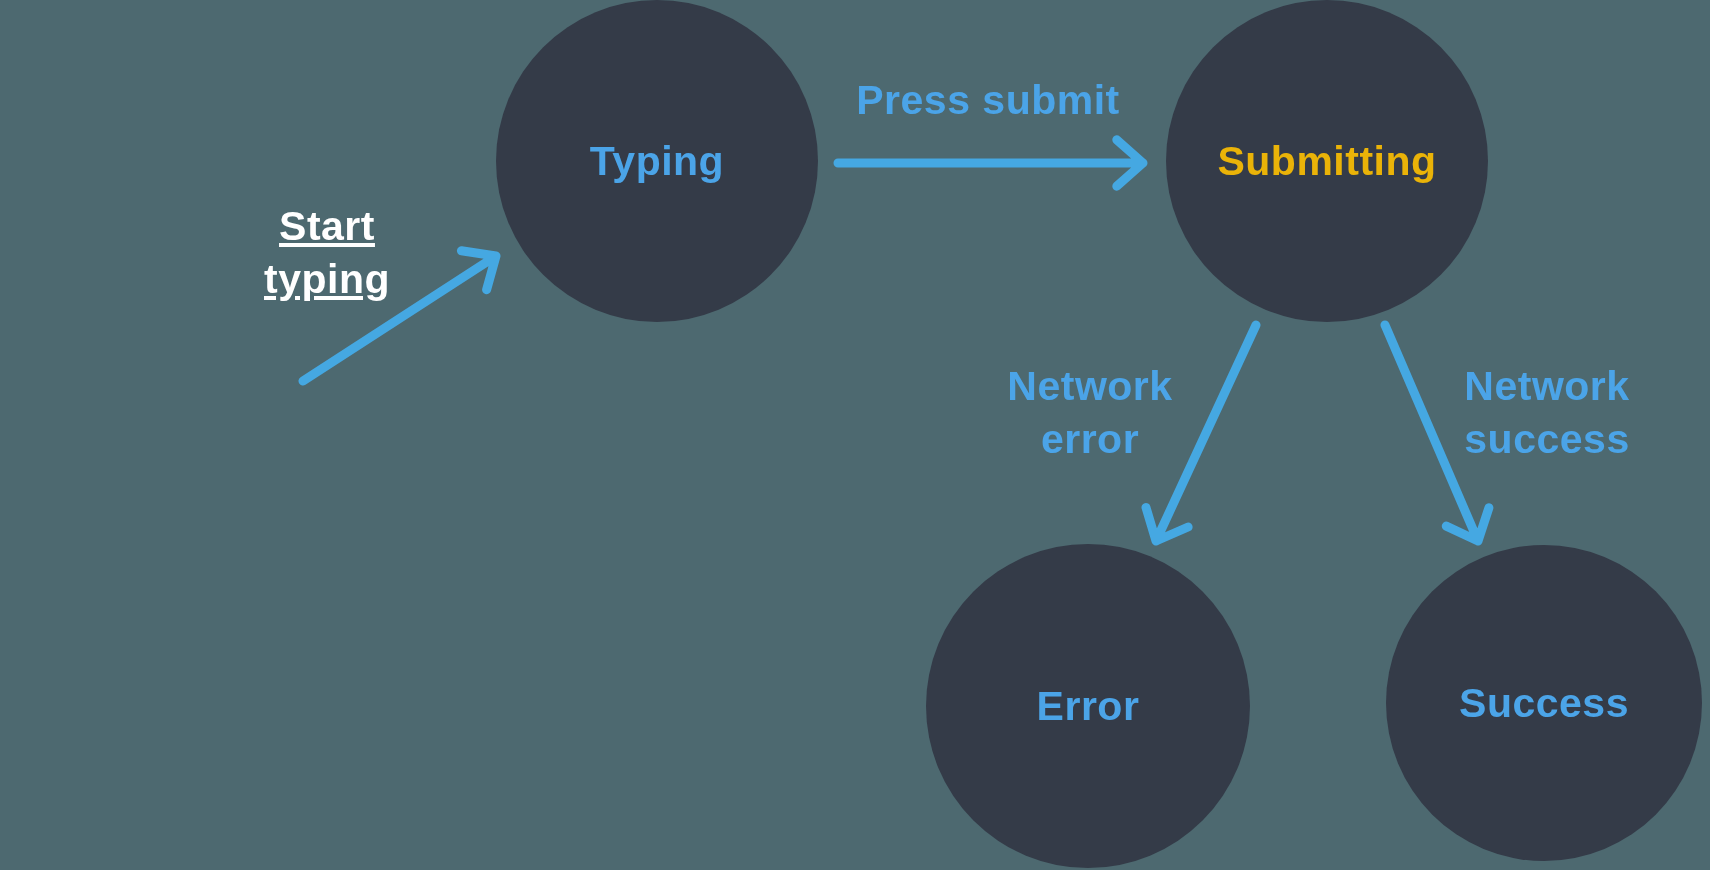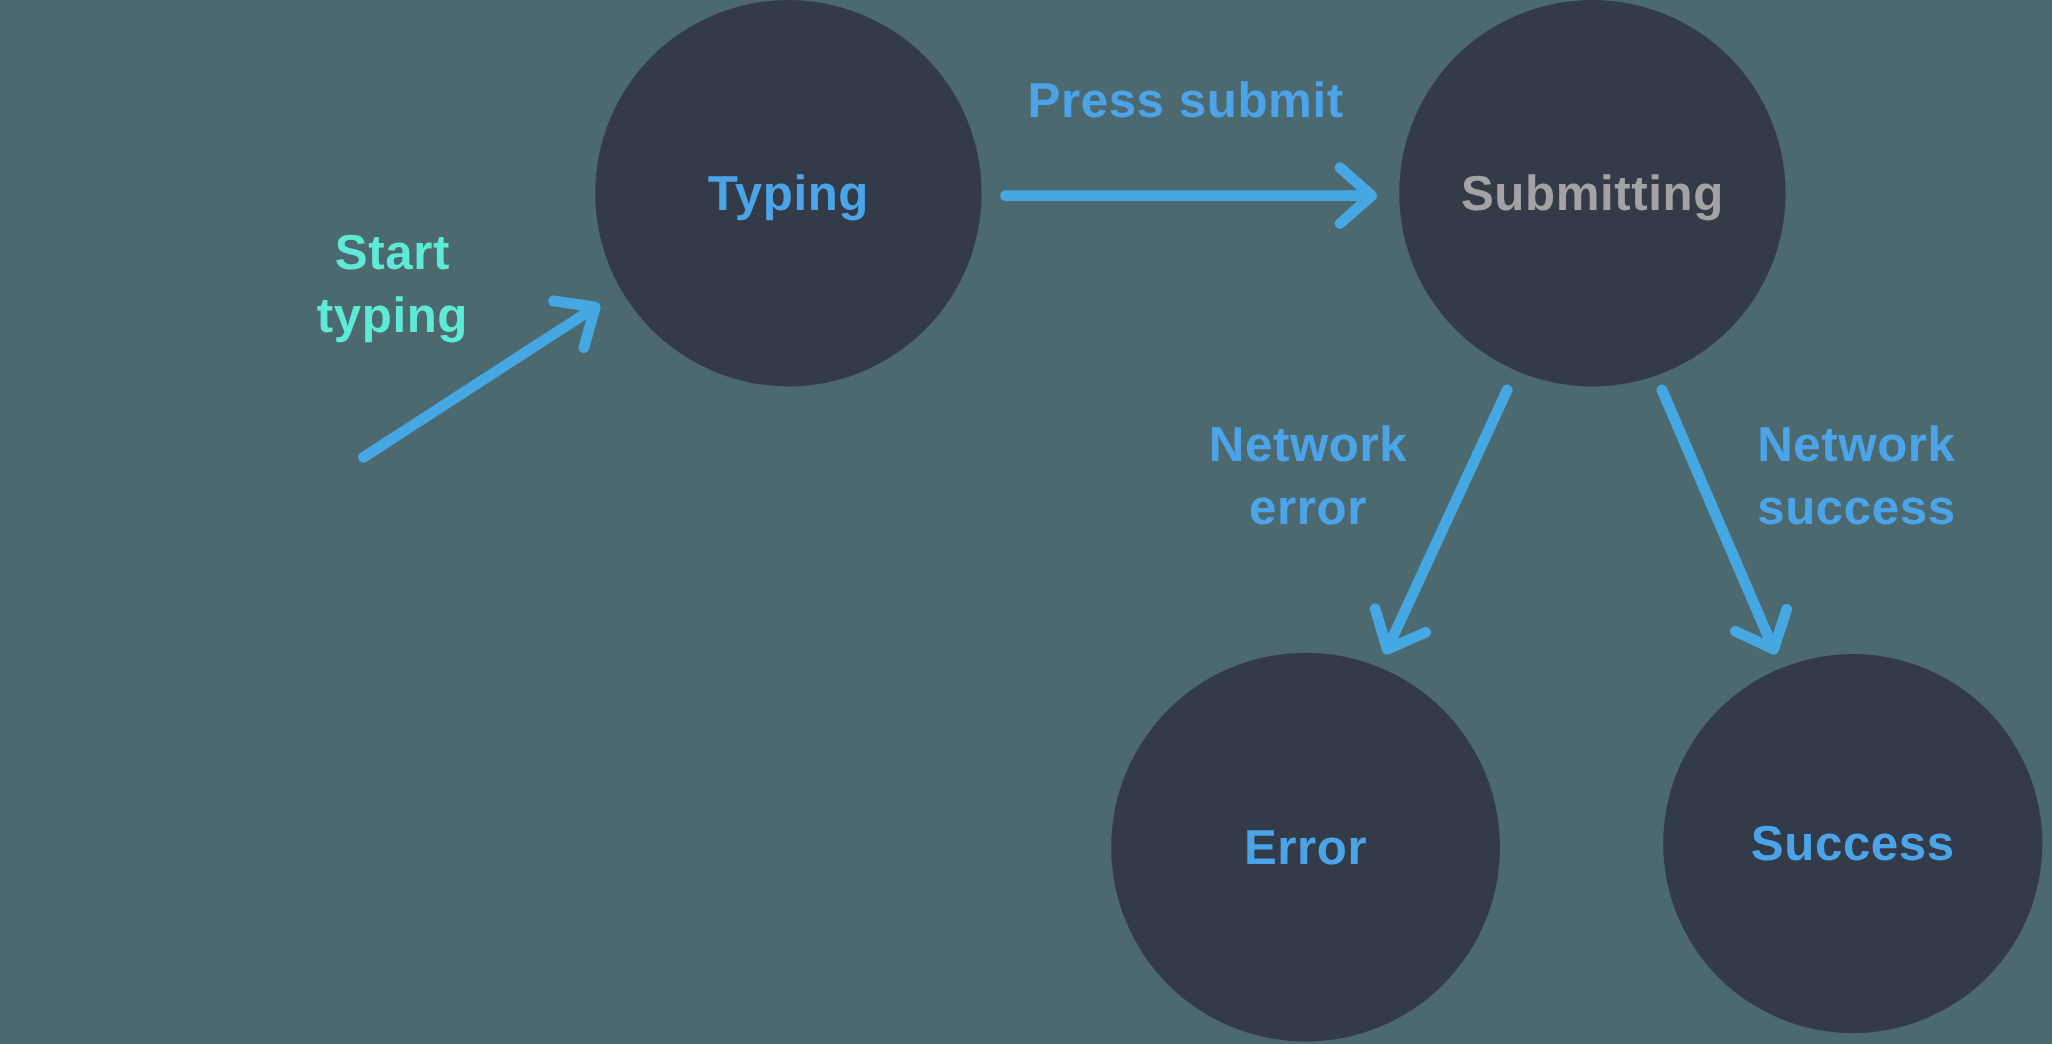--- a/index.html
+++ b/index.html
@@ -28,20 +28,21 @@
   }
   .edge-label {
     position: absolute;
     transform: translate(-50%, -50%);
     text-align: center;
     font-size: 41px;
     font-weight: 700;
     letter-spacing: 0.5px;
     line-height: 53px;
     white-space: nowrap;
+    margin-top: 16px;
   }
   .edge-label span { display: block; }
   #arrow-layer {
     position: absolute;
     left: 0;
     top: 0;
     width: 1710px;
     height: 870px;
   }
 </style>
@@ -52,29 +53,29 @@
   <svg id="arrow-layer" viewBox="0 0 1710 870" xmlns="http://www.w3.org/2000/svg">
       <path d="M 303 381 L 496 256 M 486.6 289.7 L 496 256 L 461.4 250.8" fill="none" stroke="#45A8E2" stroke-width="9" stroke-linecap="round" stroke-linejoin="round"></path>
       <path d="M 838 163 L 1143 163 M 1116.8 186.2 L 1143 163 L 1116.8 139.8" fill="none" stroke="#45A8E2" stroke-width="9" stroke-linecap="round" stroke-linejoin="round"></path>
       <path d="M 1256 325 L 1156 541 M 1146.0 507.5 L 1156 541 L 1188.1 527.0" fill="none" stroke="#45A8E2" stroke-width="9" stroke-linecap="round" stroke-linejoin="round"></path>
       <path d="M 1385 325 L 1478 541 M 1446.3 526.1 L 1478 541 L 1488.9 507.8" fill="none" stroke="#45A8E2" stroke-width="9" stroke-linecap="round" stroke-linejoin="round"></path>
     </svg>
     <div class="node" style="left: 496px; top: 0px; width: 322px; height: 322px; background: rgb(52, 59, 72);">
       <span class="node-label" style="color: rgb(75, 164, 232);">Typing</span>
     </div>
     <div class="node" style="left: 1166px; top: 0px; width: 322px; height: 322px; background: rgb(52, 59, 72);">
-      <span class="node-label" style="color: #a3a3a3;">Submitting</span>
+      <span class="node-label" style="color: #eab308;">Submitting</span>
     </div>
     <div class="node" style="left: 926px; top: 544px; width: 324px; height: 324px; background: rgb(52, 59, 72);">
       <span class="node-label" style="color: rgb(75, 164, 232);">Error</span>
     </div>
     <div class="node" style="left: 1386px; top: 545px; width: 316px; height: 316px; background: rgb(52, 59, 72);">
       <span class="node-label" style="color: rgb(75, 164, 232);">Success</span>
     </div>
-    <div class="edge-label" style="left: 327px; top: 237px; color: #5eead4;">
+    <div class="edge-label" style="left: 327px; top: 237px; color: #ffffff; text-decoration: underline;">
       <span>Start</span>
       <span>typing</span>
     </div>
     <div class="edge-label" style="left: 988px; top: 84px; color: rgb(75, 164, 232);">
       <span>Press submit</span>
     </div>
     <div class="edge-label" style="left: 1090px; top: 397px; color: rgb(75, 164, 232);">
       <span>Network</span>
       <span>error</span>
     </div>

